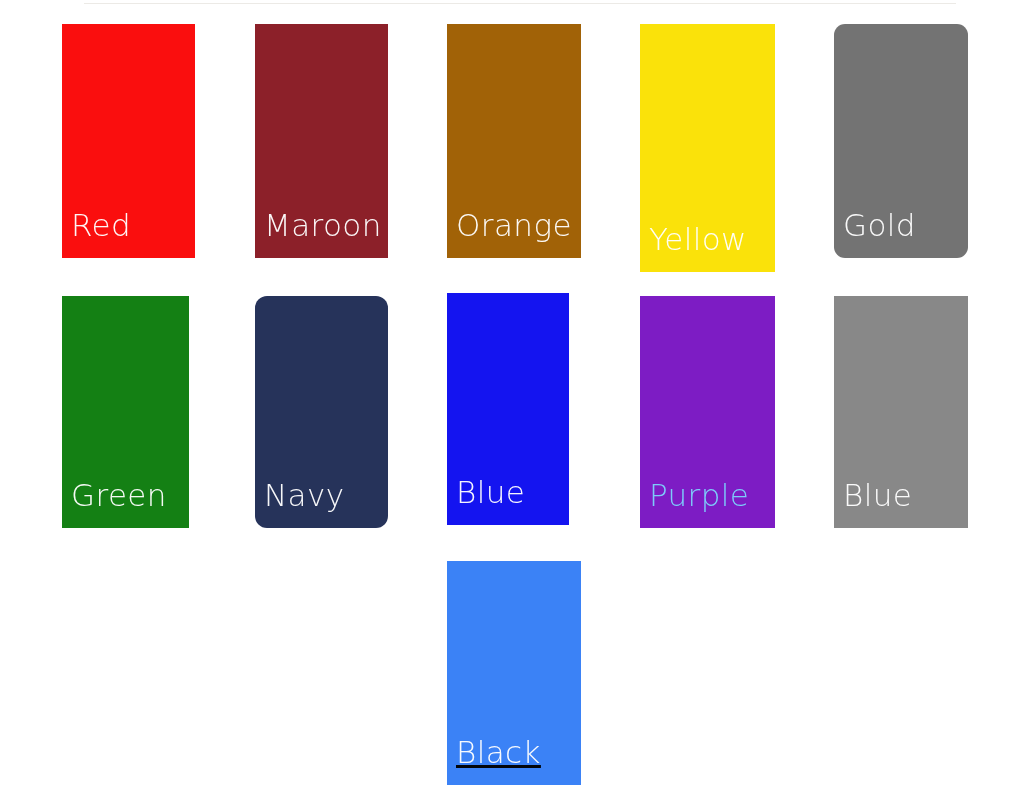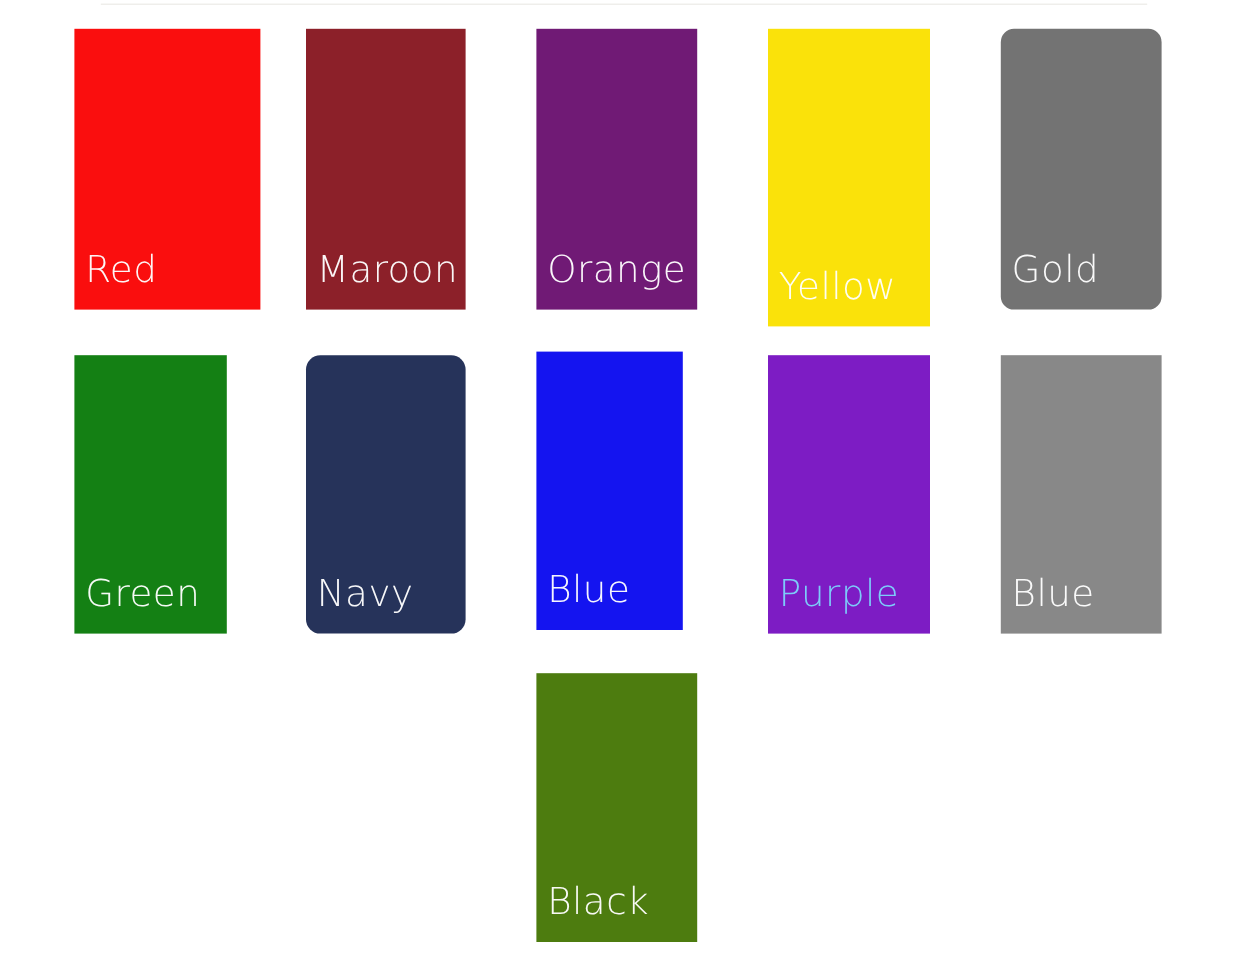--- a/index.html
+++ b/index.html
@@ -57,27 +57,27 @@
     white-space: nowrap;
     opacity: 0.96;
   }
 </style>
 </head>
 <body>
 
 <div class="top-rule"></div>
 
 <div class="palette">
-    <div class="swatch" style="left: 62px; top: 24px; width: 155px; height: 234px; background-color: rgb(250, 14, 14);">
+    <div class="swatch" style="left: 62px; top: 24px; width: 133px; height: 234px; background-color: rgb(250, 14, 14);">
       <span class="swatch-label" style="color: rgb(255, 255, 255);">Red</span>
     </div>
     <div class="swatch" style="left: 255px; top: 24px; width: 133px; height: 234px; background-color: rgb(140, 32, 41);">
       <span class="swatch-label" style="color: rgb(255, 255, 255);">Maroon</span>
     </div>
-    <div class="swatch" style="left: 447px; top: 24px; width: 134px; height: 234px; background-color: #701a75;">
+    <div class="swatch" style="left: 447px; top: 24px; width: 134px; height: 234px; background-color: #a16207;">
       <span class="swatch-label" style="color: rgb(255, 255, 255);">Orange</span>
     </div>
     <div class="swatch" style="left: 640px; top: 24px; width: 135px; height: 248px; background-color: rgb(250, 226, 10); text-align: center;">
       <span class="swatch-label" style="color: rgb(255, 255, 255);">Yellow</span>
     </div>
     <div class="swatch" style="left: 834px; top: 24px; width: 134px; height: 234px; background-color: #737373; border-radius: 11px;">
       <span class="swatch-label" style="color: rgb(255, 255, 255);">Gold</span>
     </div>
     <div class="swatch" style="left: 62px; top: 296px; width: 127px; height: 232px; background-color: rgb(20, 128, 20);">
       <span class="swatch-label" style="color: rgb(255, 255, 255);">Green</span>
@@ -87,16 +87,16 @@
     </div>
     <div class="swatch" style="left: 447px; top: 293px; width: 122px; height: 232px; background-color: rgb(20, 20, 240);">
       <span class="swatch-label" style="color: rgb(255, 255, 255);">Blue</span>
     </div>
     <div class="swatch" style="left: 640px; top: 296px; width: 135px; height: 232px; background-color: rgb(125, 28, 196);">
       <span class="swatch-label" style="color: #7dd3fc;">Purple</span>
     </div>
     <div class="swatch" style="left: 834px; top: 296px; width: 134px; height: 232px; background-color: rgb(136, 136, 136);">
       <span class="swatch-label" style="color: rgb(255, 255, 255);">Blue</span>
     </div>
-    <div class="swatch" style="left: 447px; top: 561px; width: 134px; height: 224px; background-color: #4d7c0f;">
+    <div class="swatch" style="left: 447px; top: 561px; width: 134px; height: 224px; background-color: #3b82f6; text-decoration: underline;">
       <span class="swatch-label" style="color: rgb(255, 255, 255);">Black</span>
     </div>
   </div>
 
 </body></html>

